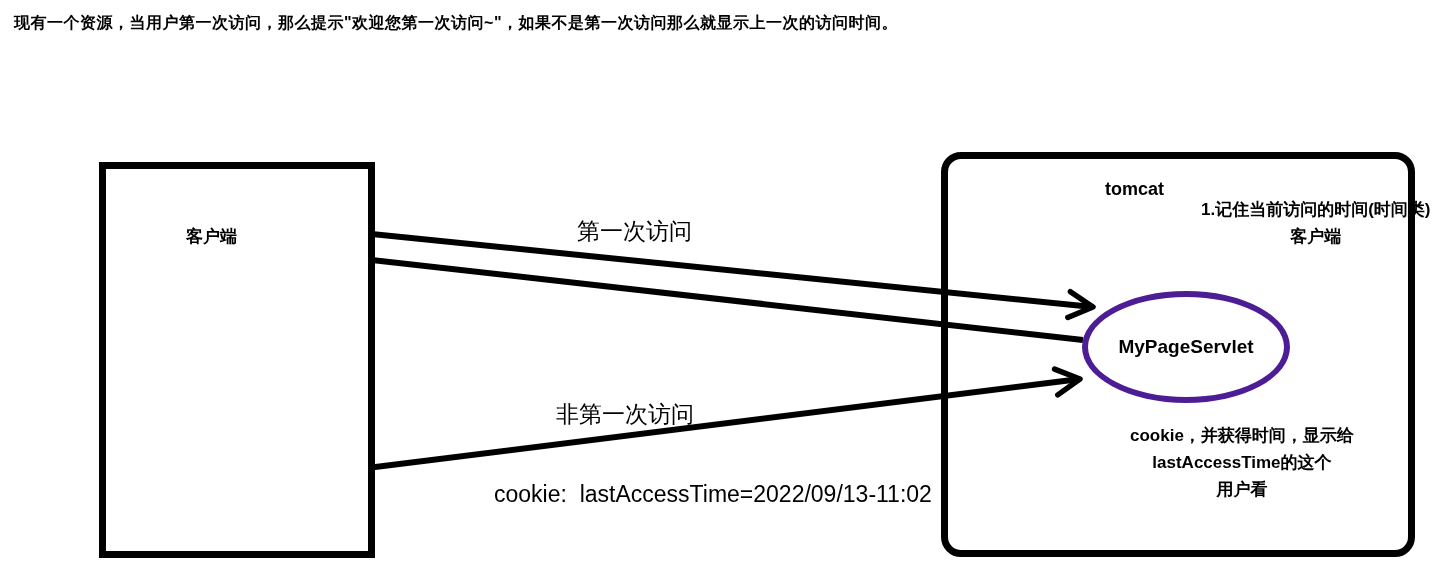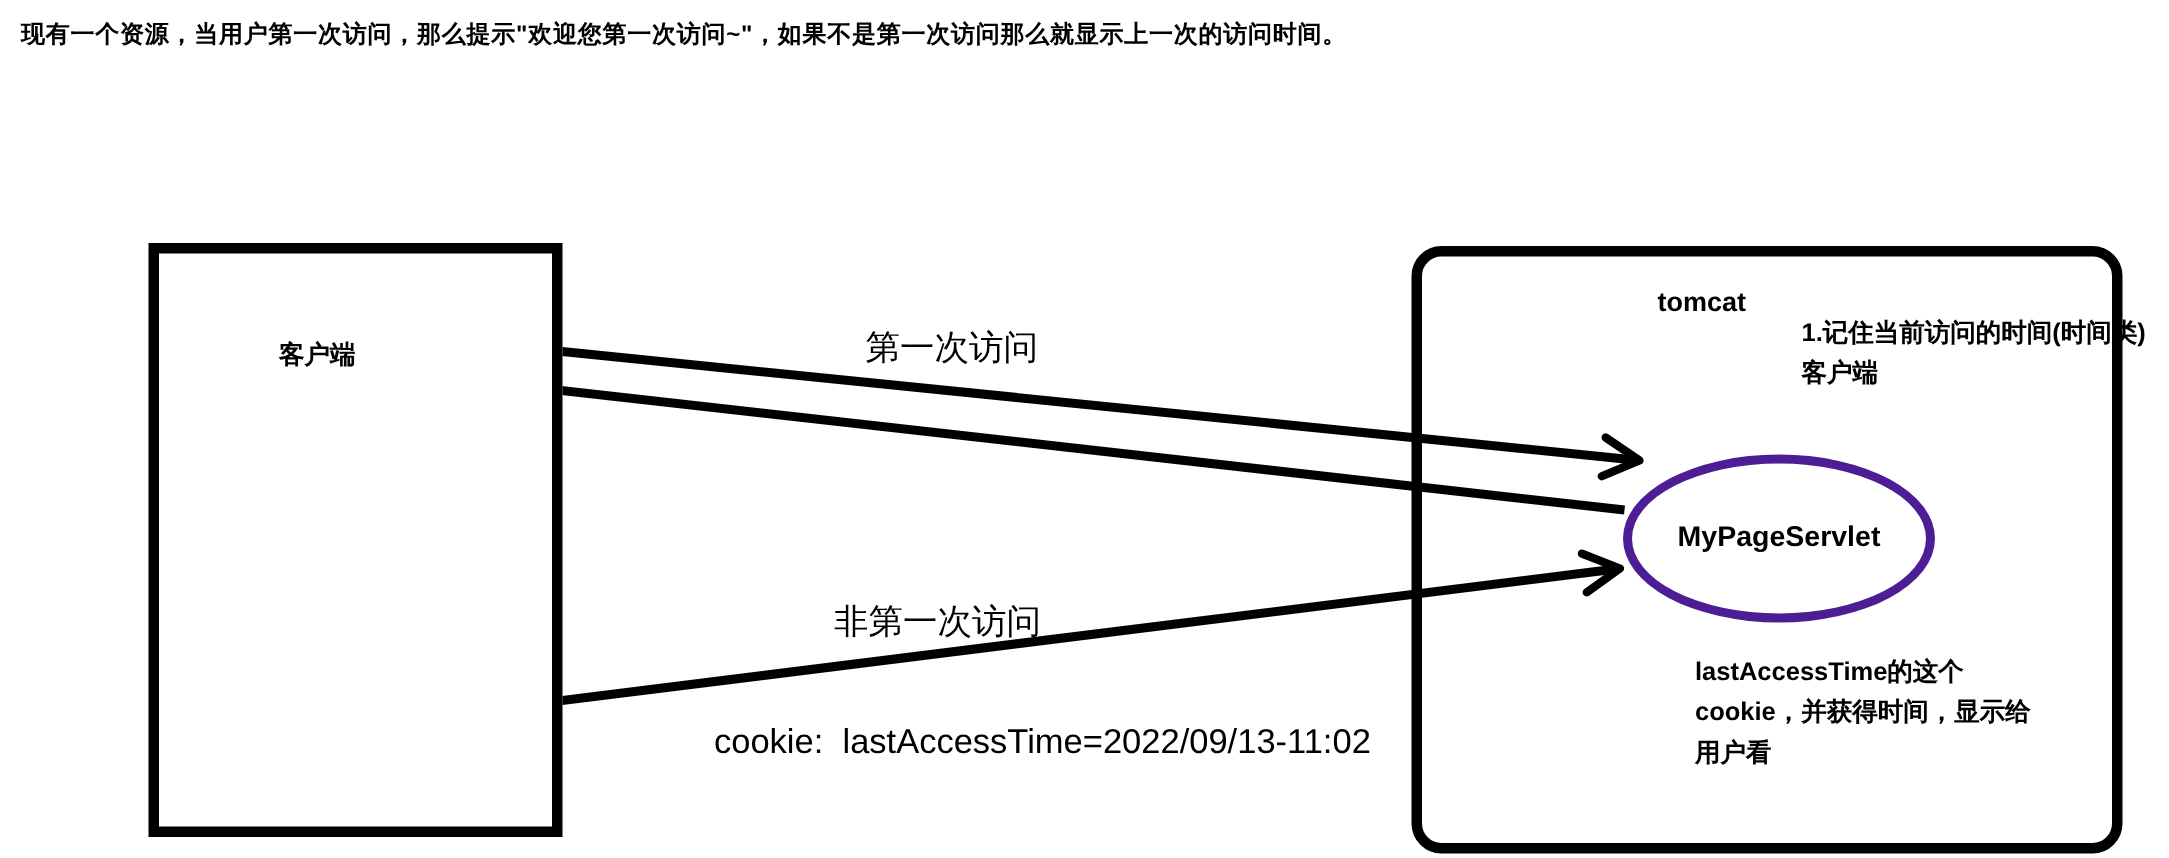--- a/index.html
+++ b/index.html
@@ -46,27 +46,28 @@
     position: absolute;
     left: 80px;
     top: 56px;
     font-size: 17px;
     font-weight: bold;
     white-space: nowrap;
   }
   .server-box {
     position: absolute;
     left: 941px;
-    top: 164px;
+    top: 152px;
     width: 474px;
     height: 405px;
     border: 7px solid #000000;
     border-radius: 20px;
     box-sizing: border-box;
     background: transparent;
+    text-align: center;
   }
   .server-label {
     position: absolute;
     left: 157px;
     top: 20px;
     font-size: 18px;
     font-weight: bold;
     white-space: nowrap;
   }
   .note {
@@ -106,21 +107,21 @@
   }
   .arrow-label {
     position: absolute;
     font-size: 23px;
     font-weight: normal;
     white-space: pre;
   }
   .lbl-first-visit  { left: 577px; top: 216px; }
   .lbl-set-cookie   { left: 459px; top: 327px; }
   .lbl-non-first    { left: 556px; top: 399px; }
-  .lbl-cookie       { left: 476px; top: 481px; }
+  .lbl-cookie       { left: 494px; top: 481px; }
 </style>
 </head>
 <body>
 
 <div class="canvas">
 
   <div class="title">现有一个资源，当用户第一次访问，那么提示"欢迎您第一次访问~"，如果不是第一次访问那么就显示上一次的访问时间。</div>
 
   <svg class="connectors" viewBox="0 0 1446 572" xmlns="http://www.w3.org/2000/svg">
     <defs>
@@ -143,22 +144,22 @@
     <div class="note note-1">
       <div>1.记住当前访问的时间(时间类)</div>
       <div>客户端</div>
     </div>
 
     <div class="servlet-ellipse">
       <span class="servlet-label">MyPageServlet</span>
     </div>
 
     <div class="note note-2">
+      <div>cookie，并获得时间，显示给</div>
       <div>lastAccessTime的这个</div>
-      <div>cookie，并获得时间，显示给</div>
       <div>用户看</div>
     </div>
   </div>
 
   <div class="arrow-label lbl-first-visit">第一次访问</div>
 
 
   <div class="arrow-label lbl-non-first">非第一次访问</div>
 
   <div class="arrow-label lbl-cookie">cookie:  lastAccessTime=2022/09/13-11:02</div>

